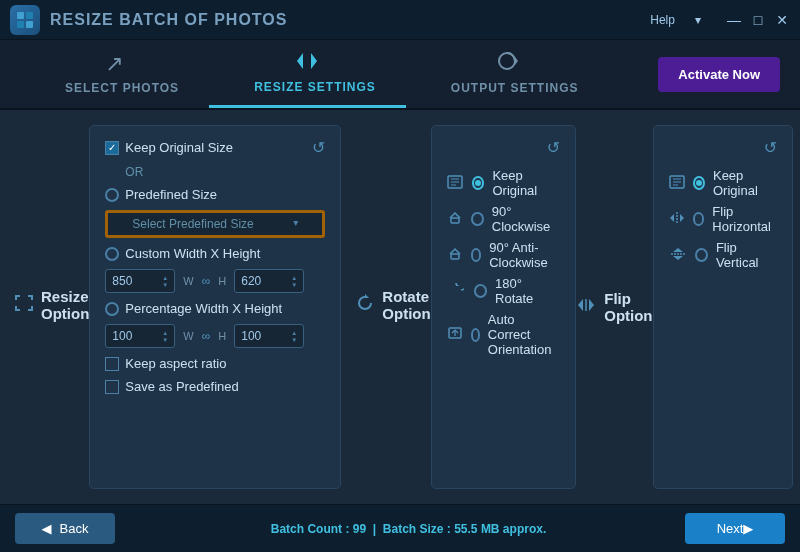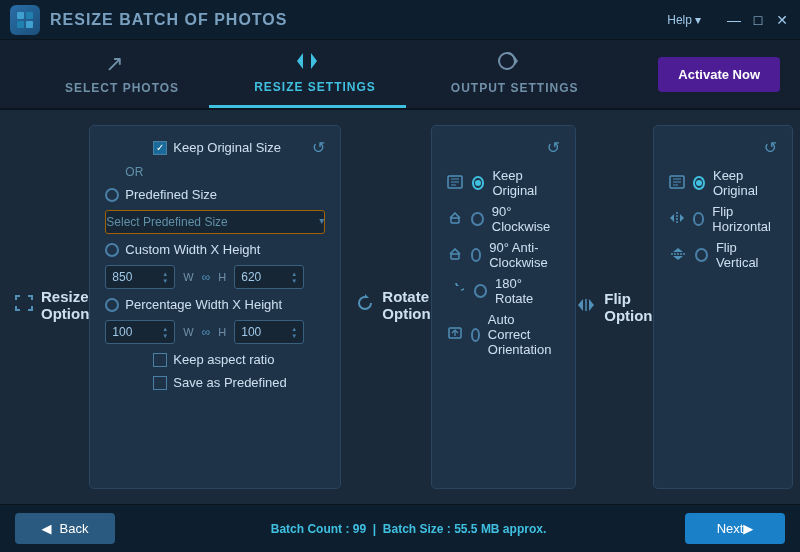--- a/index.html
+++ b/index.html
@@ -50,21 +50,21 @@
     .title-bar-controls {
       margin-left: auto;
       display: flex;
       align-items: center;
       gap: 10px;
     }
     .help-btn {
       color: #a0c8e8;
       font-size: 12px;
       cursor: pointer;
-      display: flex; align-items: flex-start; gap: 3px;
+      display: flex; align-items: flex-start; gap: 20px;
     }
     .win-controls {
       display: flex; gap: 8px; margin-left: 15px;
     }
     .win-btn {
       width: 16px; height: 16px;
       display: flex; align-items: center; justify-content: center;
       color: #a0c8e8;
       font-size: 14px;
       cursor: pointer;
@@ -157,21 +157,21 @@
 
     .row {
       display: flex;
       align-items: center;
       gap: 8px;
       margin-bottom: 8px;
     }
     .row:last-child { margin-bottom: 0; }
 
     .checkbox-row {
-      display: flex; align-items: center; gap: 6px; margin-left: 48px;
+      display: flex; align-items: center; gap: 6px;
     }
     .cb {
       width: 14px; height: 14px;
       border: 1px solid #4a80a8;
       background: #1e3348;
       display: flex; align-items: center; justify-content: center;
     }
     .cb.checked {
       background: #1a6a9a;
     }
@@ -202,23 +202,23 @@
     }
     .radio.checked::after {
       content: '';
       width: 6px; height: 6px;
       background: #40c0e0;
       border-radius: 50%;
     }
 
     .select-box {
       background: #162635;
-      border: 1px solid #a16207;
+      border: 3px solid #a16207;
       color: #6090a8;
-      padding: 4px 0;
+      padding: 4px 24px;
       border-radius: 3px;
       font-size: 12px;
       width: 100%;
       display: flex; align-items: flex-start; justify-content: space-between;
     }
     .select-arrow {
       font-size: 10px; color: #4a80a8;
     }
 
     .num-input {

